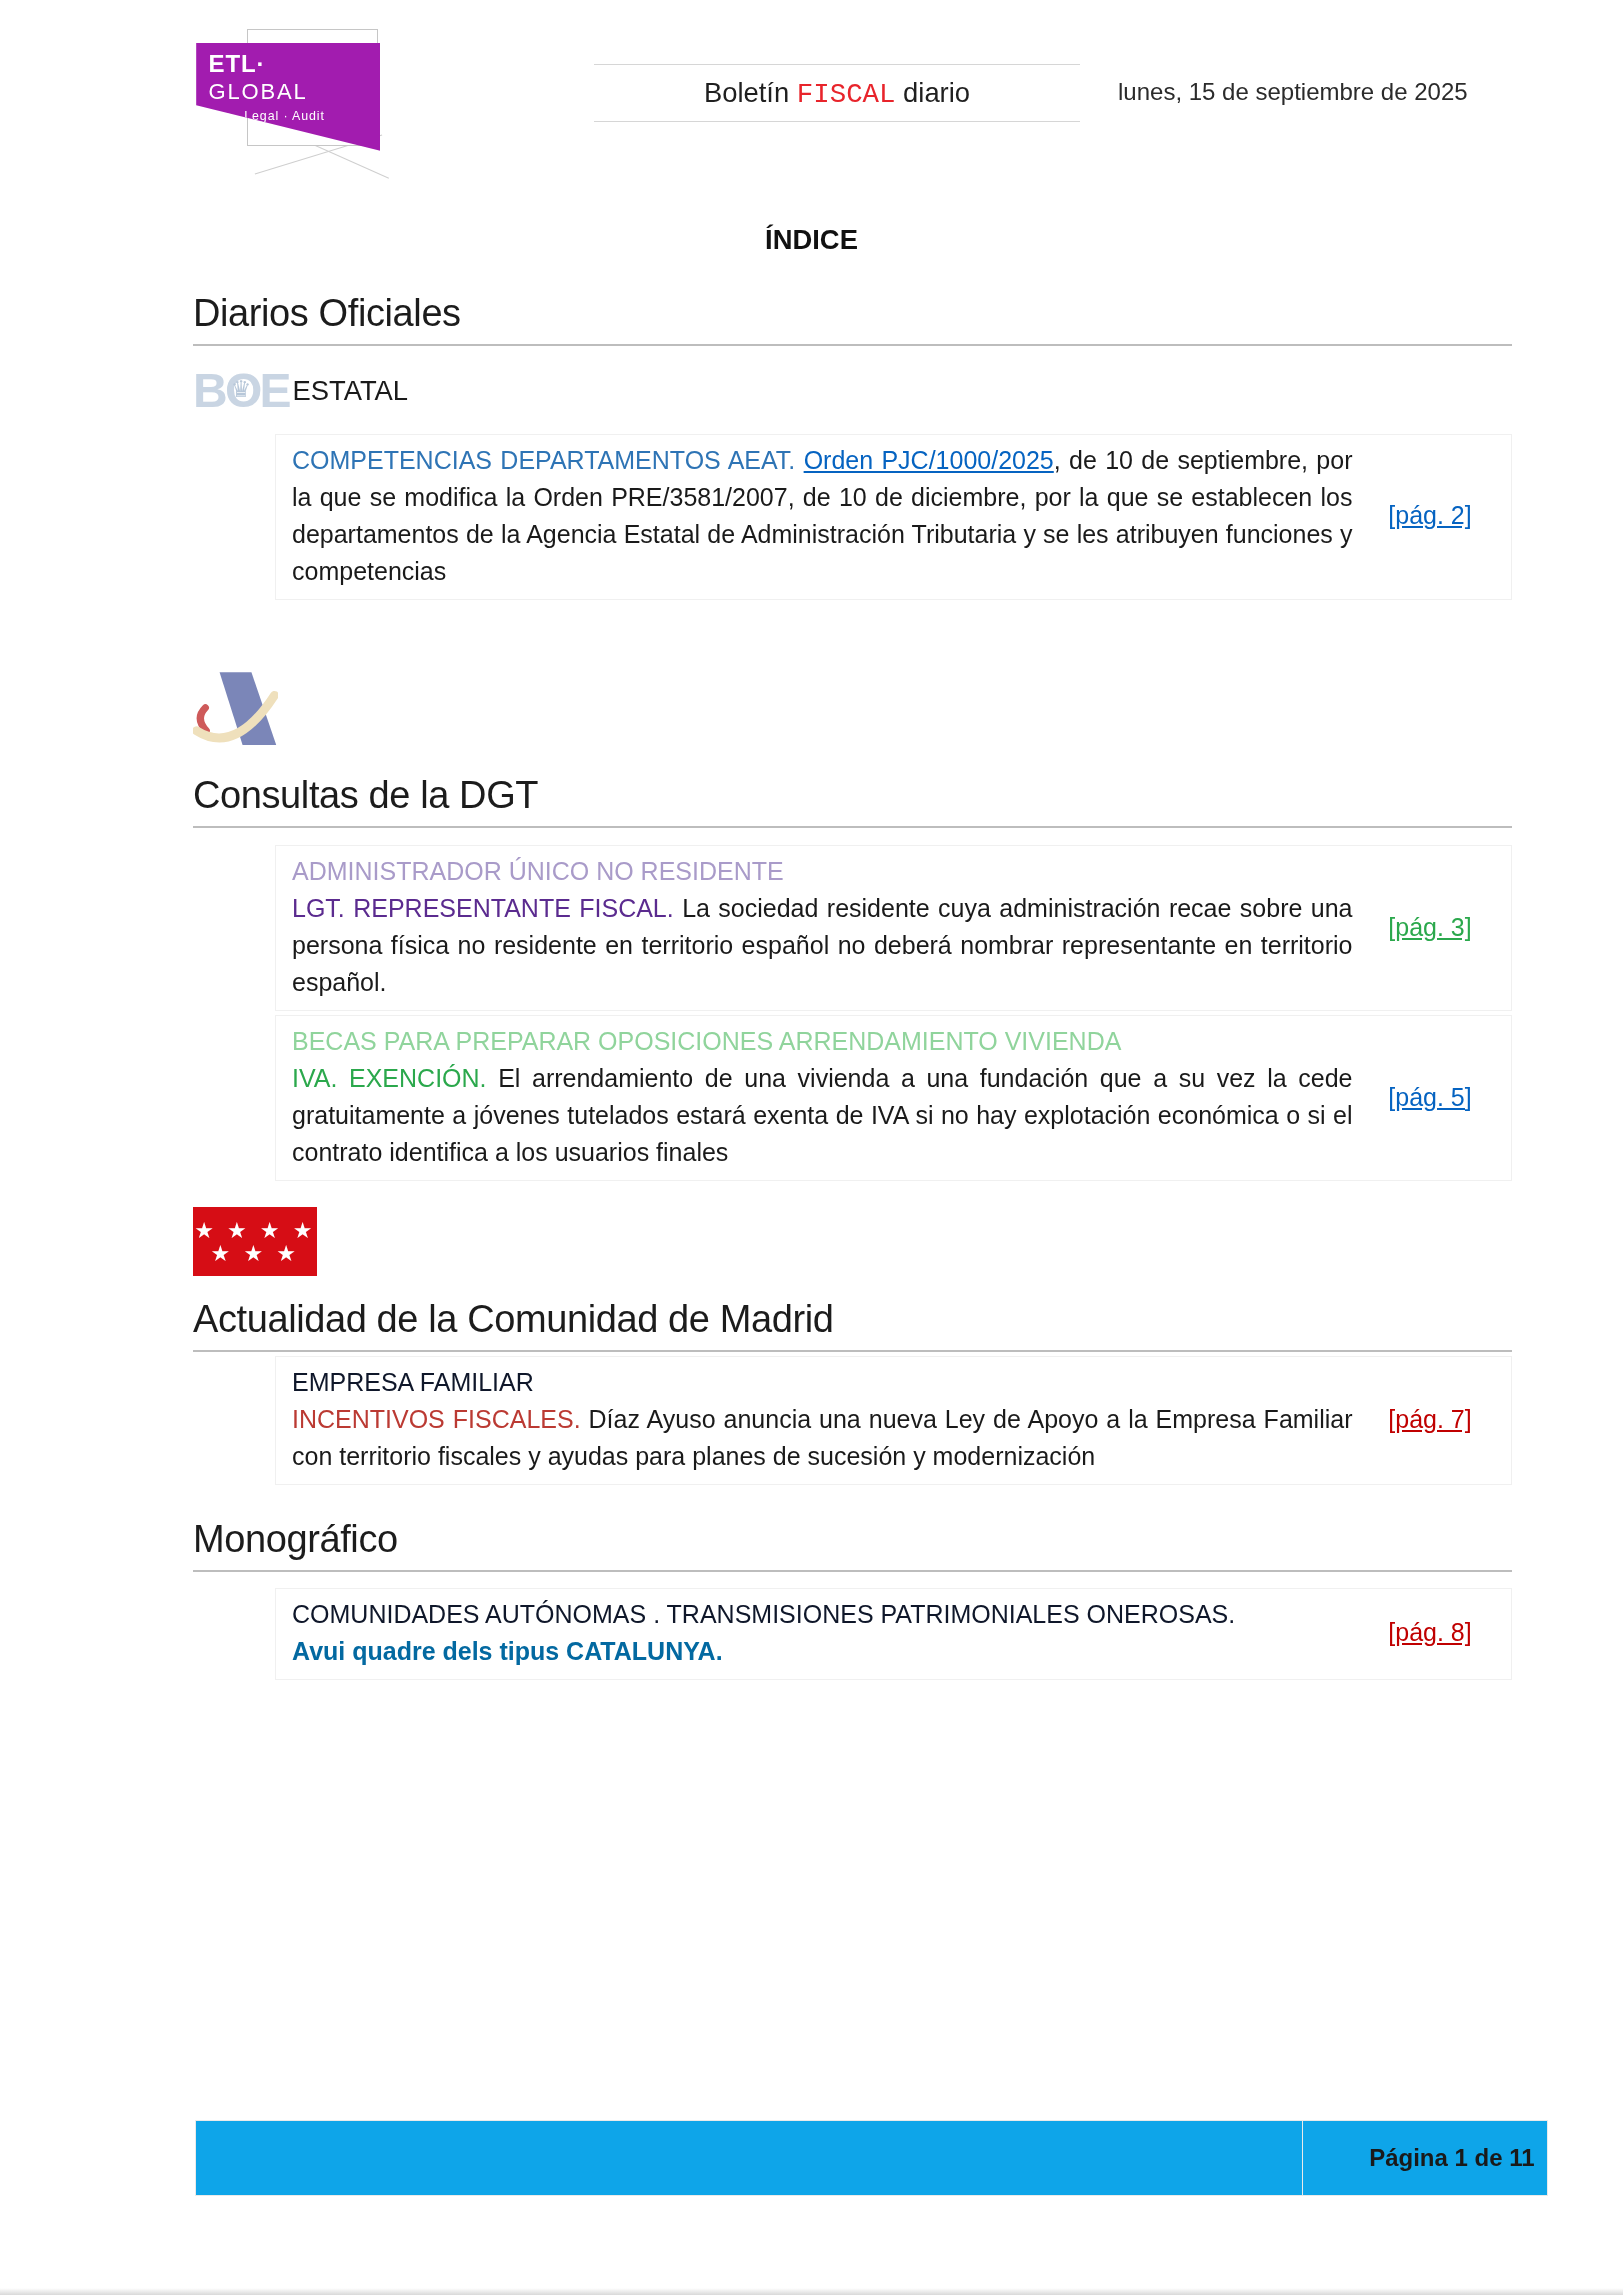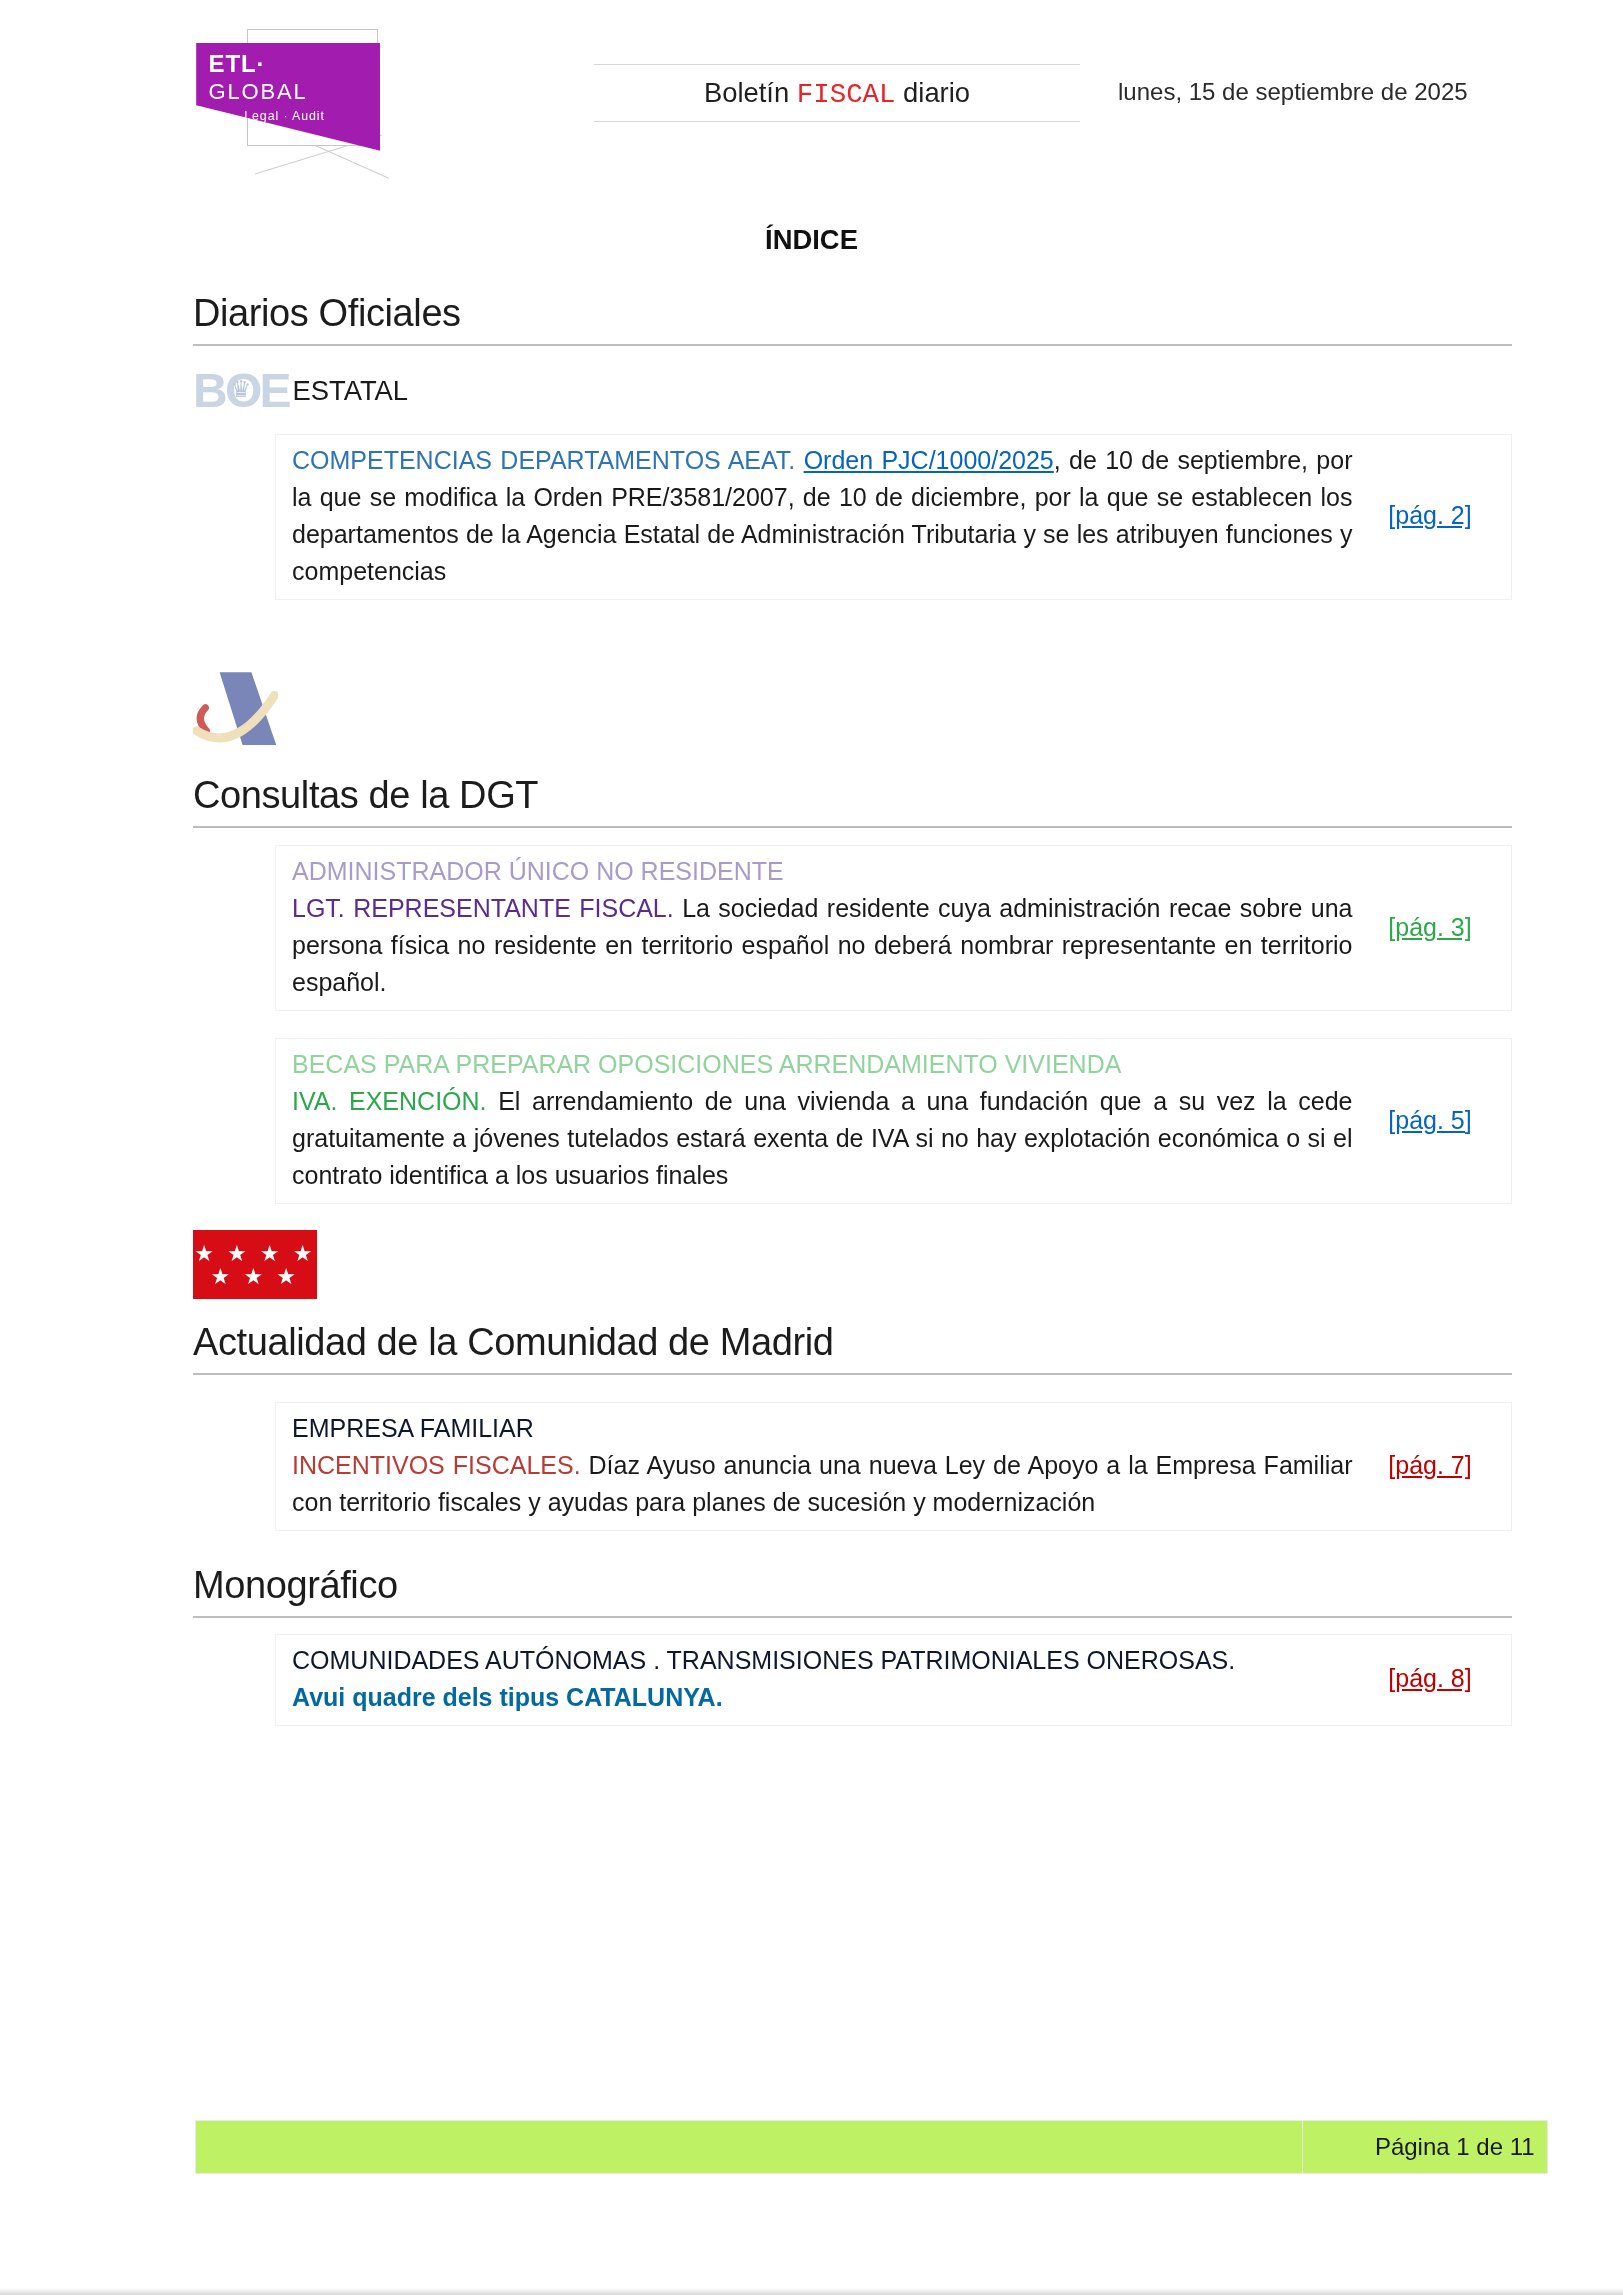--- a/index.html
+++ b/index.html
@@ -41,42 +41,42 @@
     font-size:23px;letter-spacing:0;color:#b7c7d9;font-weight:normal;}
   .sub-label{font-size:27.4px;color:#1a1a1a;margin-left:3.5px;}
   
   .aeat-logo{width:85px;height:85px;flex:0 0 auto;}
   .madrid-flag{width:124px;height:69px;background:#d60d15;flex:0 0 auto;
     display:flex;flex-direction:column;justify-content:center;align-items:center;line-height:23px;}
   .madrid-flag .stars{color:#fff;font-size:22px;letter-spacing:3.5px;white-space:nowrap;}
   
   .card{margin-left:82px;margin-top:17.7px;border:1.8px solid #f0f0f0;display:flex;
     padding:7px 3.5px 8.8px 16px;box-sizing:border-box;}
-  .card.mt22{margin-top:27px;}
+  .card.mt22{margin-top:4px;}
   .card.mt18{margin-top:16px;}
   .card-text{flex:1;min-width:0;}
   .card-page{width:155px;flex:0 0 auto;display:flex;align-items:center;justify-content:center;}
   .par{font-size:25px;line-height:37px;text-align:justify;margin:0;color:#1a1a1a;}
   .kicker{display:block;}
   .k-lav{color:#a99bc9;}
   .k-lgreen{color:#90d49c;}
   .k-salmon{color:#0f172a;}
   .lead-blue{color:#2e74b5;}
   .lead-purple{color:#5b2b8f;}
   .lead-green{color:#2bA84c;}
   .lead-brick{color:#bb3a33;}
   .lead-darkred{color:#0369a1;font-weight:bold;}
   a.inline-link{color:#0563c1;text-decoration:underline;cursor:pointer;}
   a.page-link{font-size:25px;text-decoration:underline;cursor:pointer;white-space:nowrap;}
   .pg-blue{color:#0563c1;}
   .pg-green{color:#2bA84c;}
   .pg-red{color:#c00000;}
   
-  .footer{position:absolute;left:195px;top:2120px;width:1353px;height:54px;
-    border:1.8px solid #eaeaea;display:flex;box-sizing:border-box;background:#bef264;}
+  .footer{position:absolute;left:195px;top:2120px;width:1353px;height:76px;
+    border:1.8px solid #eaeaea;display:flex;box-sizing:border-box;background:#0ea5e9;font-weight:bold;}
   .footer-left{flex:1;border-right:1.8px solid #eaeaea;}
   .footer-right{width:232px;display:flex;align-items:center;justify-content:flex-end;
     padding-right:12.4px;font-size:24px;color:#1a1a1a;}
   .page-edge{position:absolute;left:0;right:0;bottom:0;height:7px;
     background:linear-gradient(to bottom,#ffffff,#d9d9d9);}
 </style>
 </head>
 <body>
 
 <div class="header">

